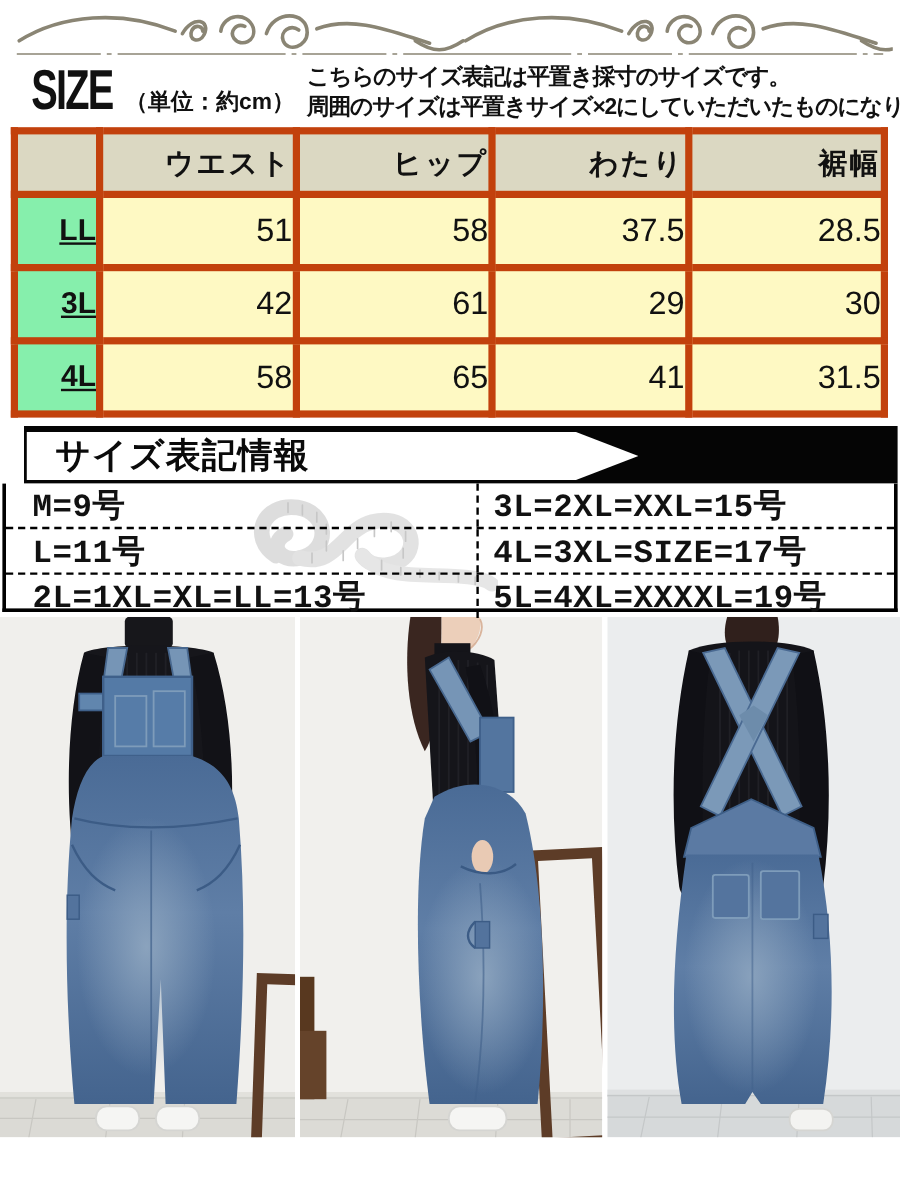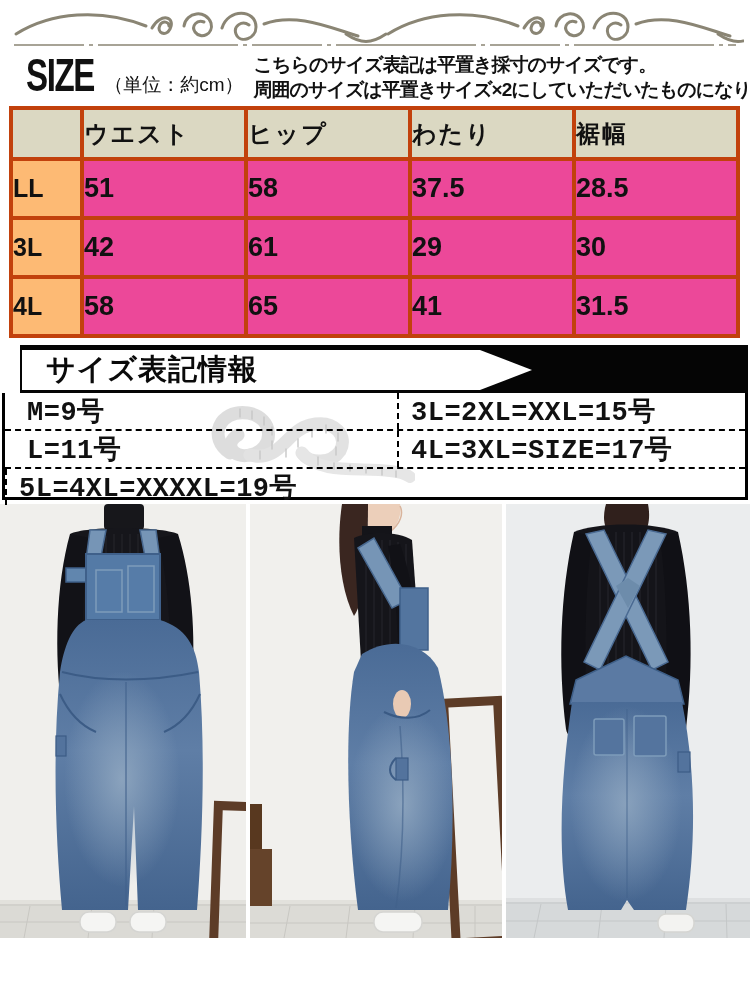--- a/index.html
+++ b/index.html
@@ -7,30 +7,30 @@
         font-family:"Liberation Sans","DejaVu Sans",sans-serif;color:#111;}
 
   
   .ornament{display:block;margin:6px 6px 0 6px;}
 
   
   .size-header{display:flex;align-items:flex-start;padding:0 4px 0 26px;height:50px;margin-top:2px;}
   .size-title{display:inline-block;font-weight:bold;font-size:46px;line-height:44px;
               transform:scale(.72,1.02);transform-origin:left top;letter-spacing:-2px;
               font-family:"Liberation Sans",sans-serif;}
-  .size-unit{font-size:19px;font-weight:normal;margin:20px 0 0 -16px;white-space:nowrap;}
+  .size-unit{font-size:19px;font-weight:bold;margin:20px 0 0 -16px;white-space:nowrap;}
   .size-desc{margin:0 0 0 10px;font-size:19px;font-weight:bold;line-height:25px;
              letter-spacing:-1px;white-space:nowrap;}
 
   
   table.size-table{border-collapse:collapse;table-layout:fixed;width:731px;margin:4px 0 0 9px;}
-  .size-table th,.size-table td{border:4px solid #c2410c;text-align:left;vertical-align:middle;padding:0;}
+  .size-table th,.size-table td{border:6px solid #c2410c;text-align:right;vertical-align:middle;padding:0;}
   .size-table thead th{background:#dbd8c2;height:47px;font-size:24px;font-weight:600;letter-spacing:2px;}
-  .size-table tbody th{background:#fdba74;font-size:25px;font-weight:600;}
-  .size-table tbody td{height:55px;background:#ec4899;font-size:27px;font-weight:700;}
+  .size-table tbody th{background:#86efac;font-size:25px;font-weight:600;text-decoration:underline;}
+  .size-table tbody td{height:55px;background:#fef9c3;font-size:27px;font-weight:400;}
 
   
   .notes{margin:5px 2px 0 2px;border:2px solid #151515;padding:8px 12px 10px 12px;
          font-size:17px;font-weight:bold;line-height:27px;}
   .notes p{margin:0;padding-left:17px;text-indent:-17px;}
 
   
   .banner{position:relative;margin:7px 2px 0 20px;height:48px;background:#050505;}
   .banner-pennant{position:absolute;left:2px;top:5px;bottom:3px;width:512px;background:#fff;
                   -webkit-clip-path:polygon(0 0,458px 0,510px 50%,458px 100%,0 100%);
@@ -152,20 +152,21 @@
     <div class="conv-rows">
       <div class="conv-row">
         <div class="conv-cell left">M=9号</div>
         <div class="conv-cell right">3L=2XL=XXL=15号</div>
       </div>
       <div class="conv-row">
         <div class="conv-cell left">L=11号</div>
         <div class="conv-cell right">4L=3XL=SIZE=17号</div>
       </div>
       <div class="conv-row">
+        <div class="conv-cell left">2L=1XL=XL=LL=13号</div>
         <div class="conv-cell right">5L=4XL=XXXXL=19号</div>
       </div>
     </div>
   </div>
 
   <div class="photos">
 
     <div class="photo photo-front">
       <svg width="246" height="434" viewBox="0 0 246 434">
         <defs>

